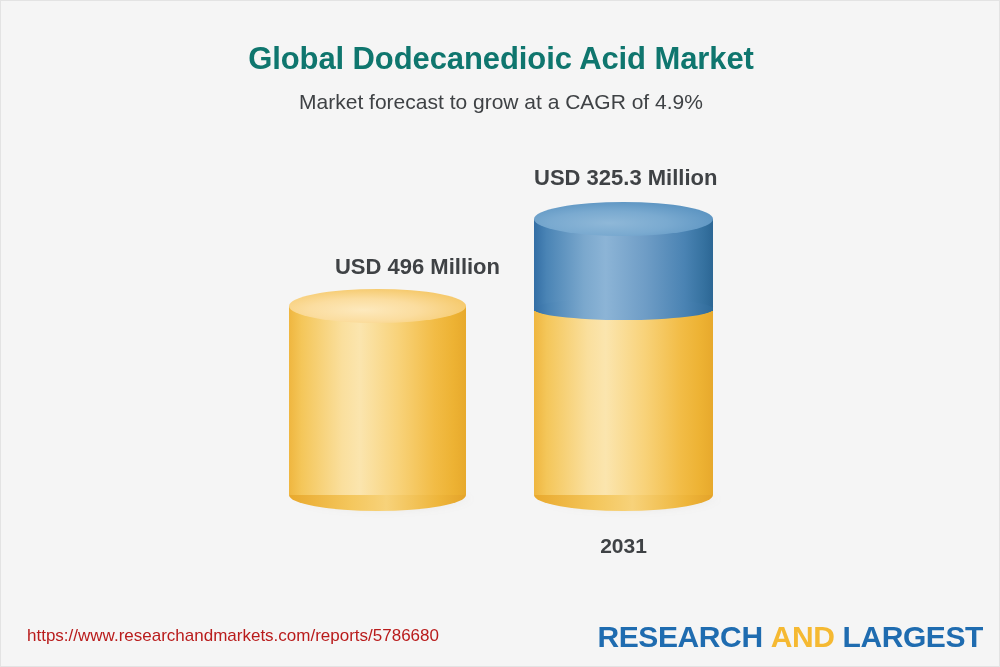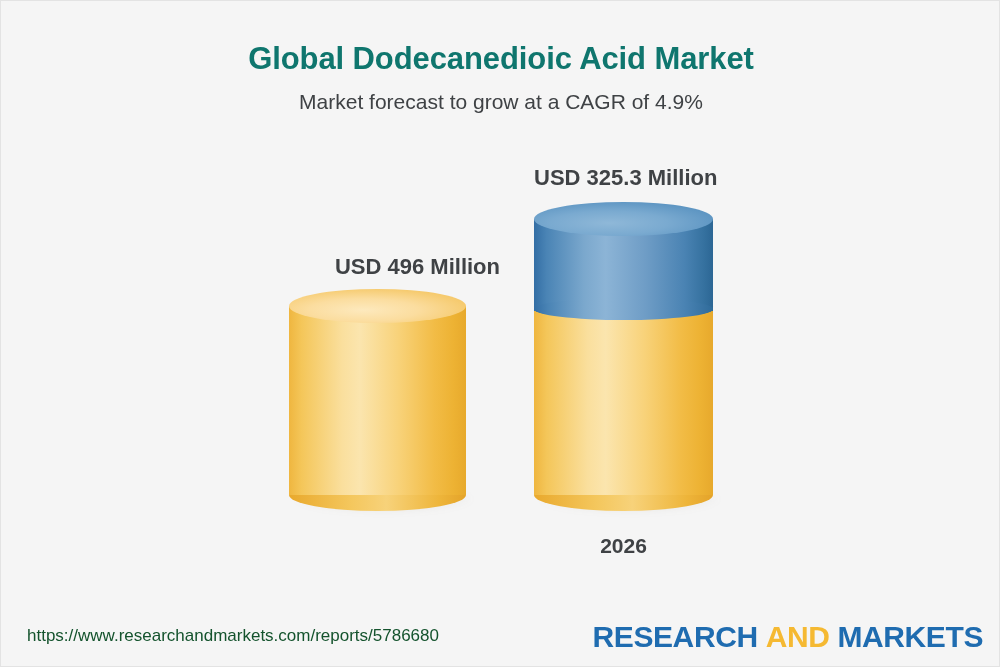--- a/index.html
+++ b/index.html
@@ -142,21 +142,21 @@
       #5d95c2 75%,
       #4b86b3 100%);
   }
 
   
   #footer-url {
     position: absolute;
     left: 26px;
     bottom: 20px;
     font-size: 17px;
-    color: #14532d;
+    color: #b91c1c;
     white-space: nowrap;
   }
   #logo {
     position: absolute;
     right: 16px;
     bottom: 14px;
     text-align: right;
   }
   #logo-wordmark {
     font-size: 30px;
@@ -220,23 +220,23 @@
       <div class="cyl-body fill-blue" style="top:17px; height:92px;"></div>
 
       <div class="cyl-bottom" style="top:96px; height:22px;
                   background: linear-gradient(to right,
                     #336ea5 0%, #4a84b5 8%, #7ba8cd 28%, #8cb4d6 40%,
                     #6f9dc6 62%, #4a83b3 84%, #2f6b9a 100%);"></div>
 
       <div class="cyl-top top-blue" style="top:0px; height:34px;"></div>
     </div>
 
-    <div class="category-label" style="left:533px; top:533px; width:179px;">2026</div>
+    <div class="category-label" style="left:533px; top:533px; width:179px;">2031</div>
 
   </div>
 
   <div id="footer-url">https://www.researchandmarkets.com/reports/5786680</div>
 
   <div id="logo">
-    <div id="logo-wordmark"><span class="logo-blue">RESEARCH</span><span class="logo-gold" style="margin:1px 8px;text-align:right;">AND</span><span class="logo-blue">MARKETS</span></div>
+    <div id="logo-wordmark"><span class="logo-blue">RESEARCH</span><span class="logo-gold" style="margin:1px 8px;text-align:right;">AND</span><span class="logo-blue">LARGEST</span></div>
   </div>
 
 </div>
 
 </body></html>

